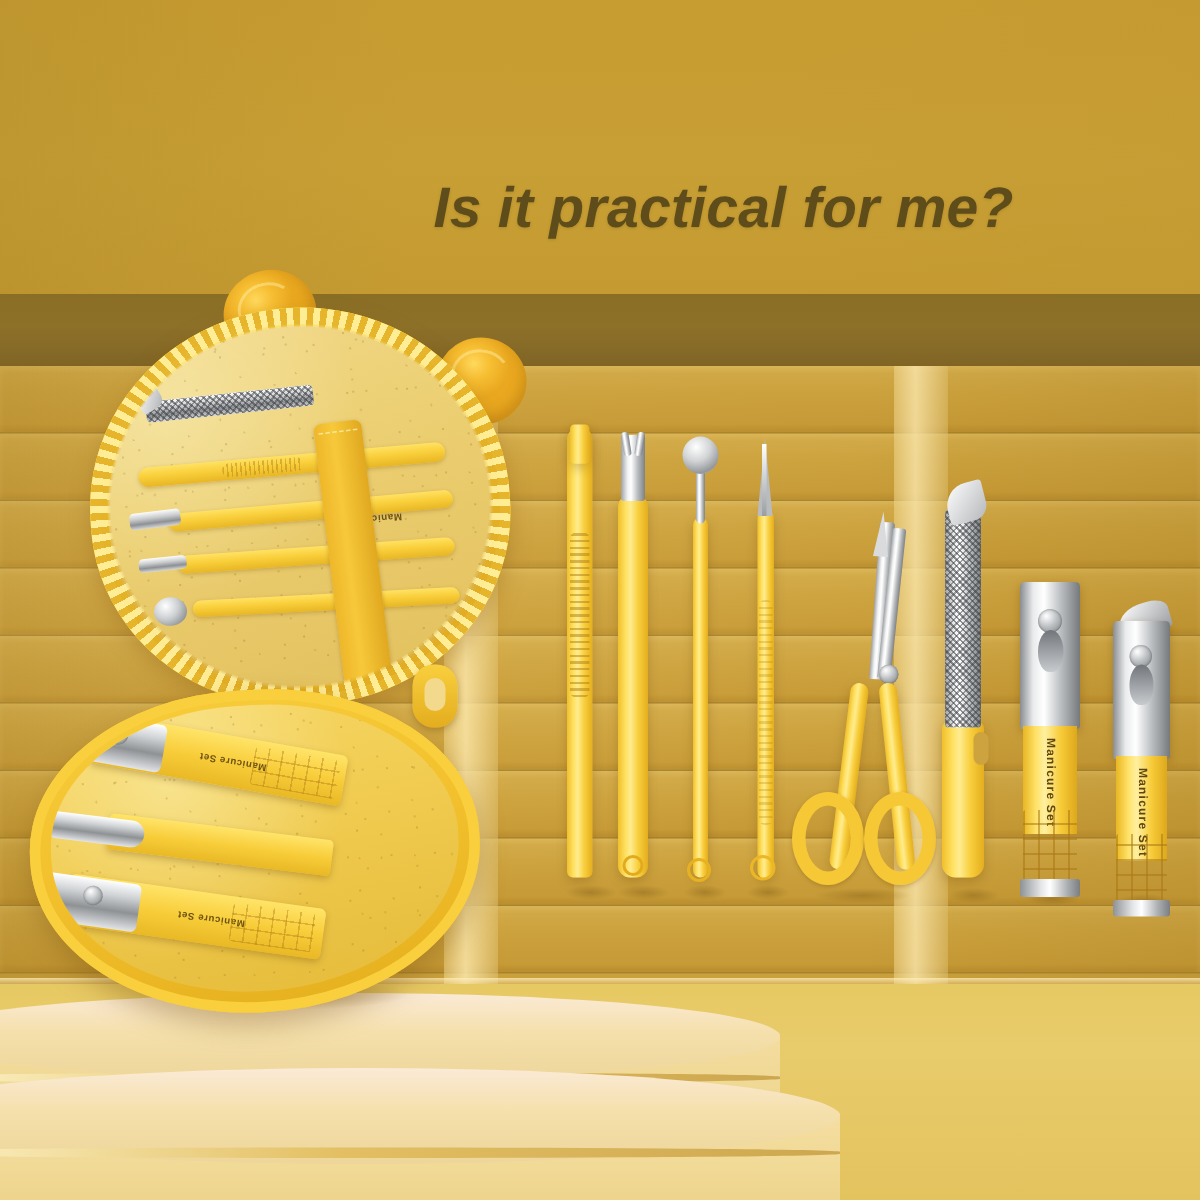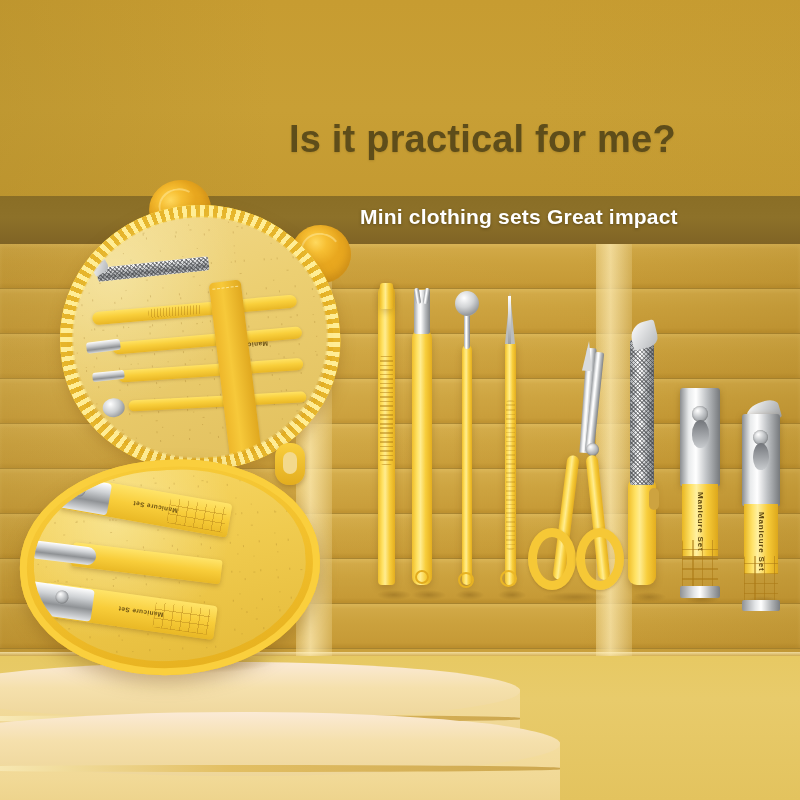--- a/index.html
+++ b/index.html
@@ -62,20 +62,21 @@
     position:absolute; left:131px; top:47px;
     font-size:31px; font-weight:bold; letter-spacing:.3px;
     color:#5c4b18; filter:blur(.35px);
     text-shadow:0 1px 2px rgba(90,70,20,.25);
   }
   .h2 {
     position:absolute; left:289px; top:118px;
     font-size:38px; font-weight:bold; letter-spacing:.2px;
     color:#5e4d1a; filter:blur(.25px);
     text-shadow:0 1px 2px rgba(90,70,20,.22);
+    font-style:italic;
   }
   .h3 {
     position:absolute; left:360px; top:205px;
     font-size:21px; font-weight:bold; letter-spacing:.2px;
     color:#ffffff;
     text-shadow:0 1px 3px rgba(60,45,10,.55);
   }
 
   
   .podium {
@@ -491,15 +492,14 @@
           
         </div>
       </div>
       <div class="base-zip"></div>
     </div>
 
     <div class="zip-pull"></div>
   </div>
 
   <div class="h2">Is it practical for me?</div>
-  <div class="h3">Mini clothing sets Great impact</div>
 
 </div>
 
 </body></html>

